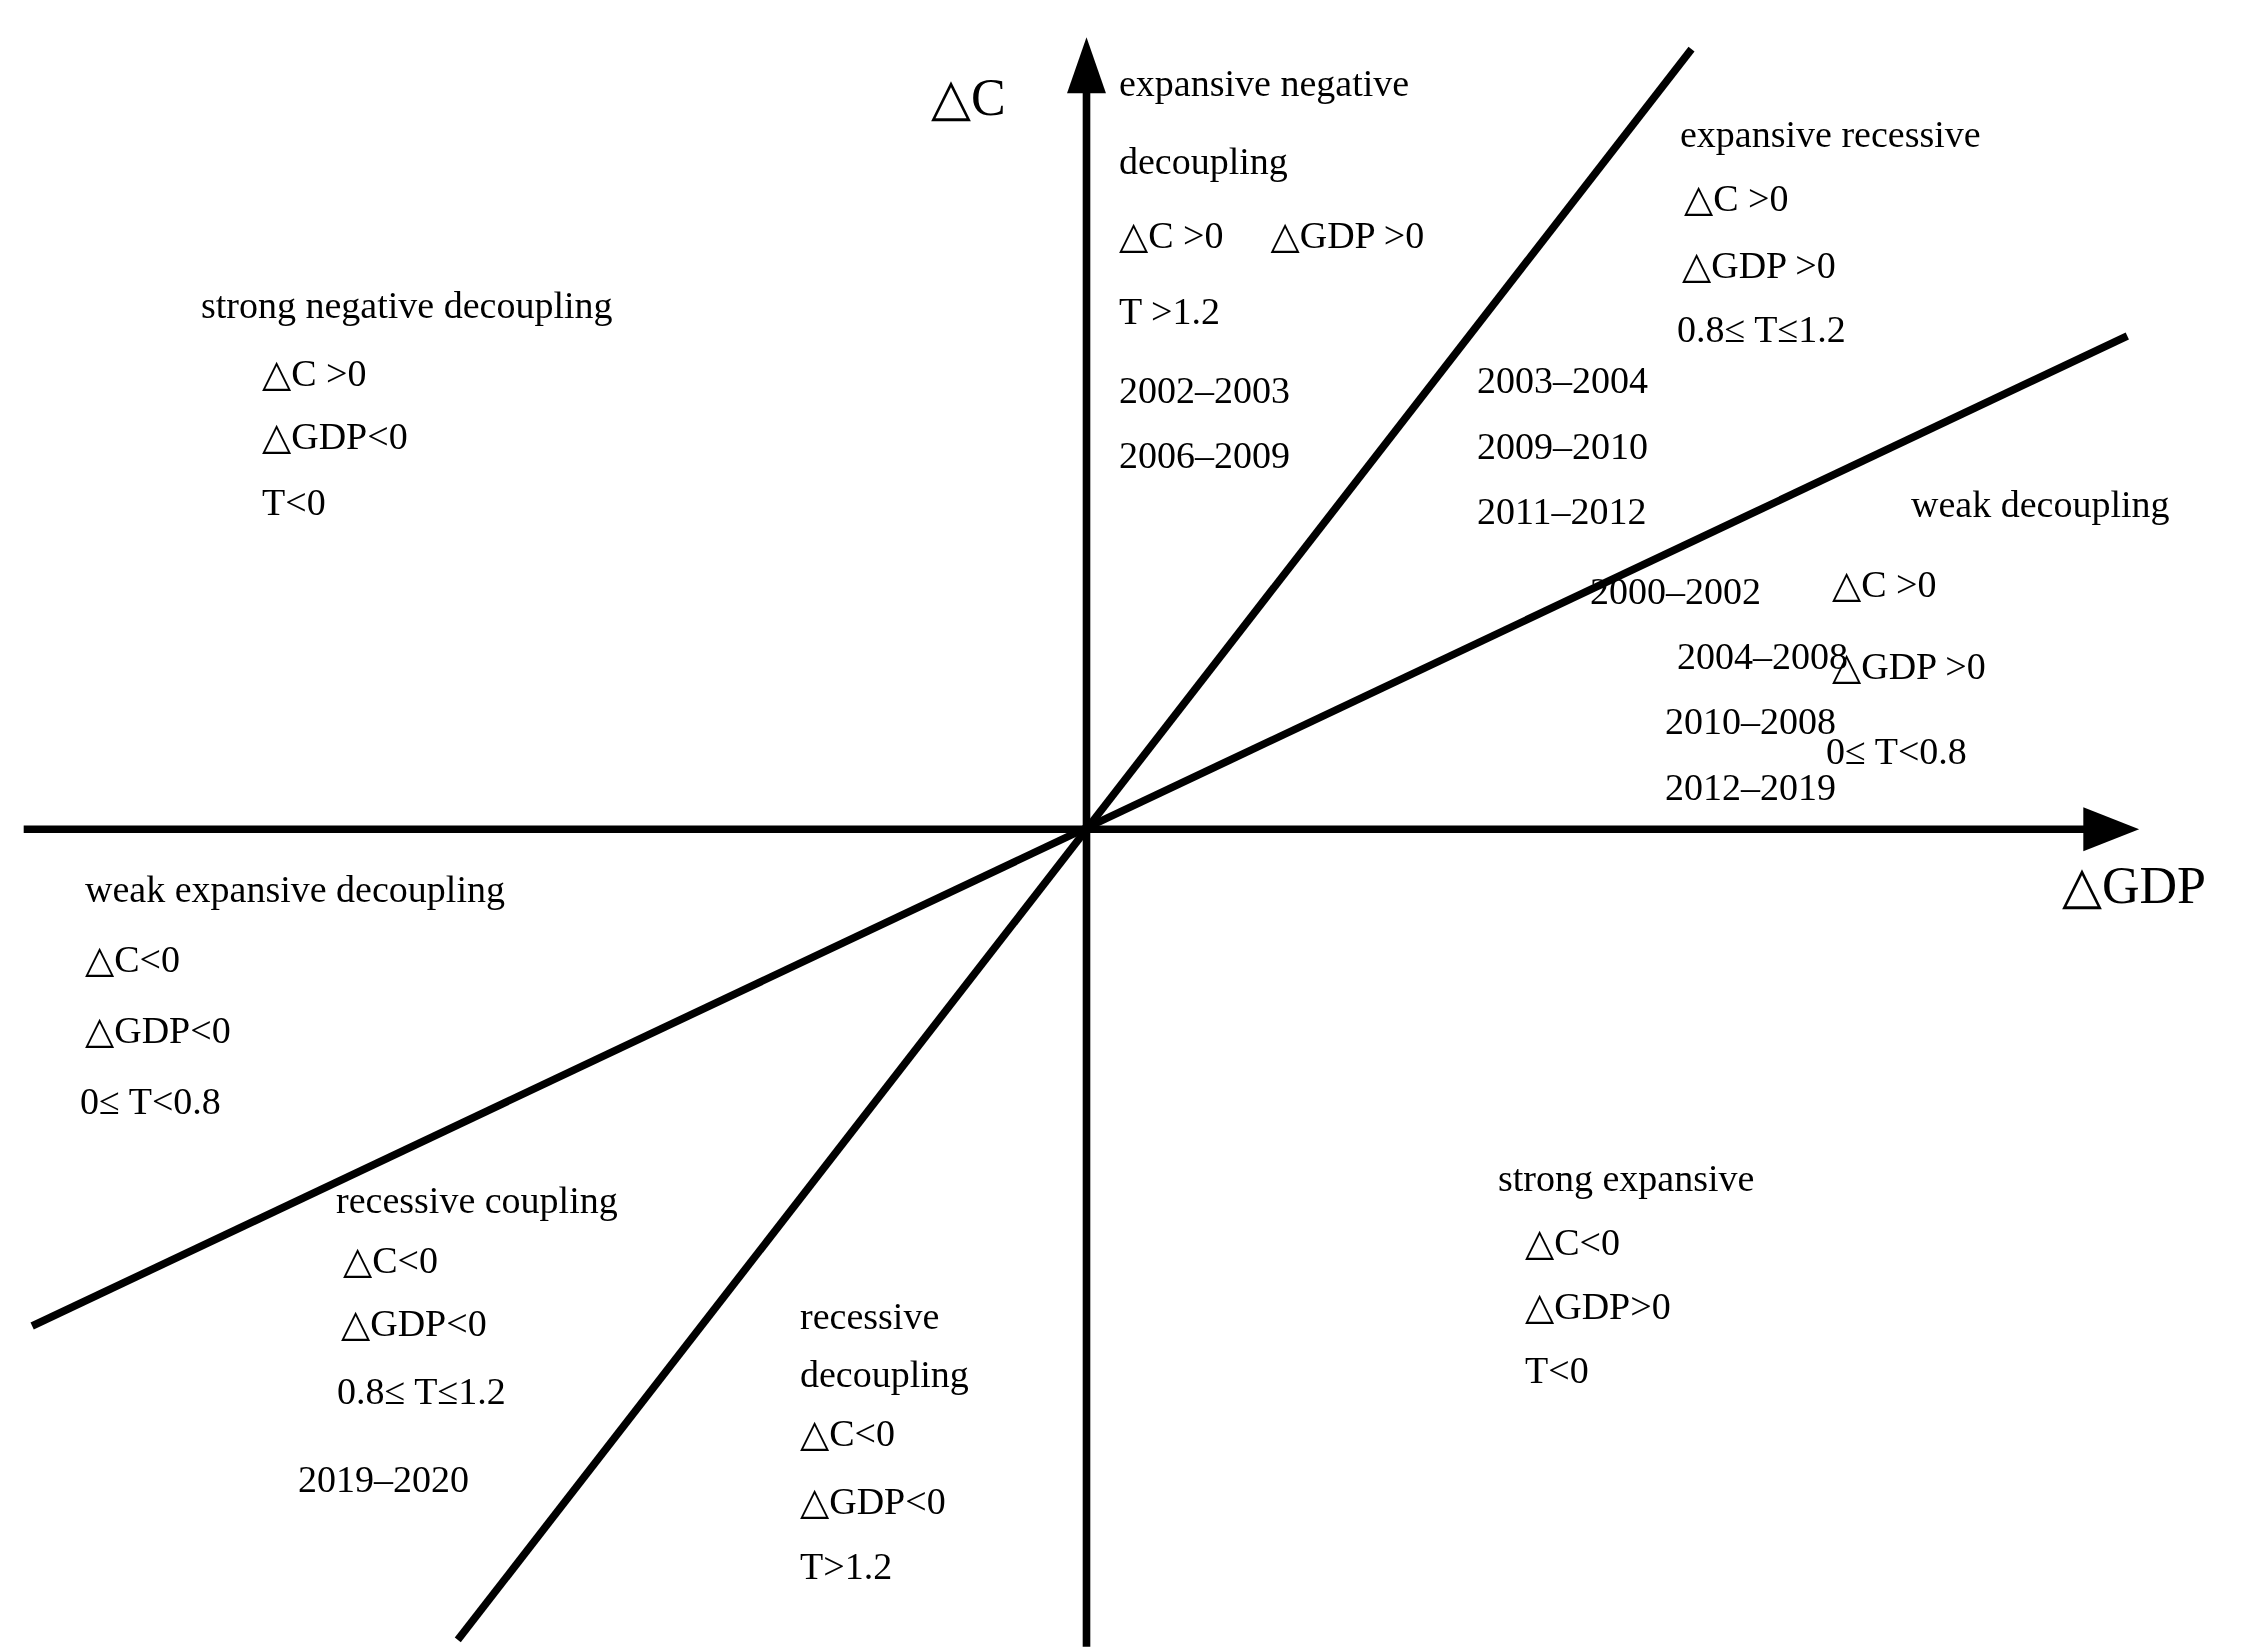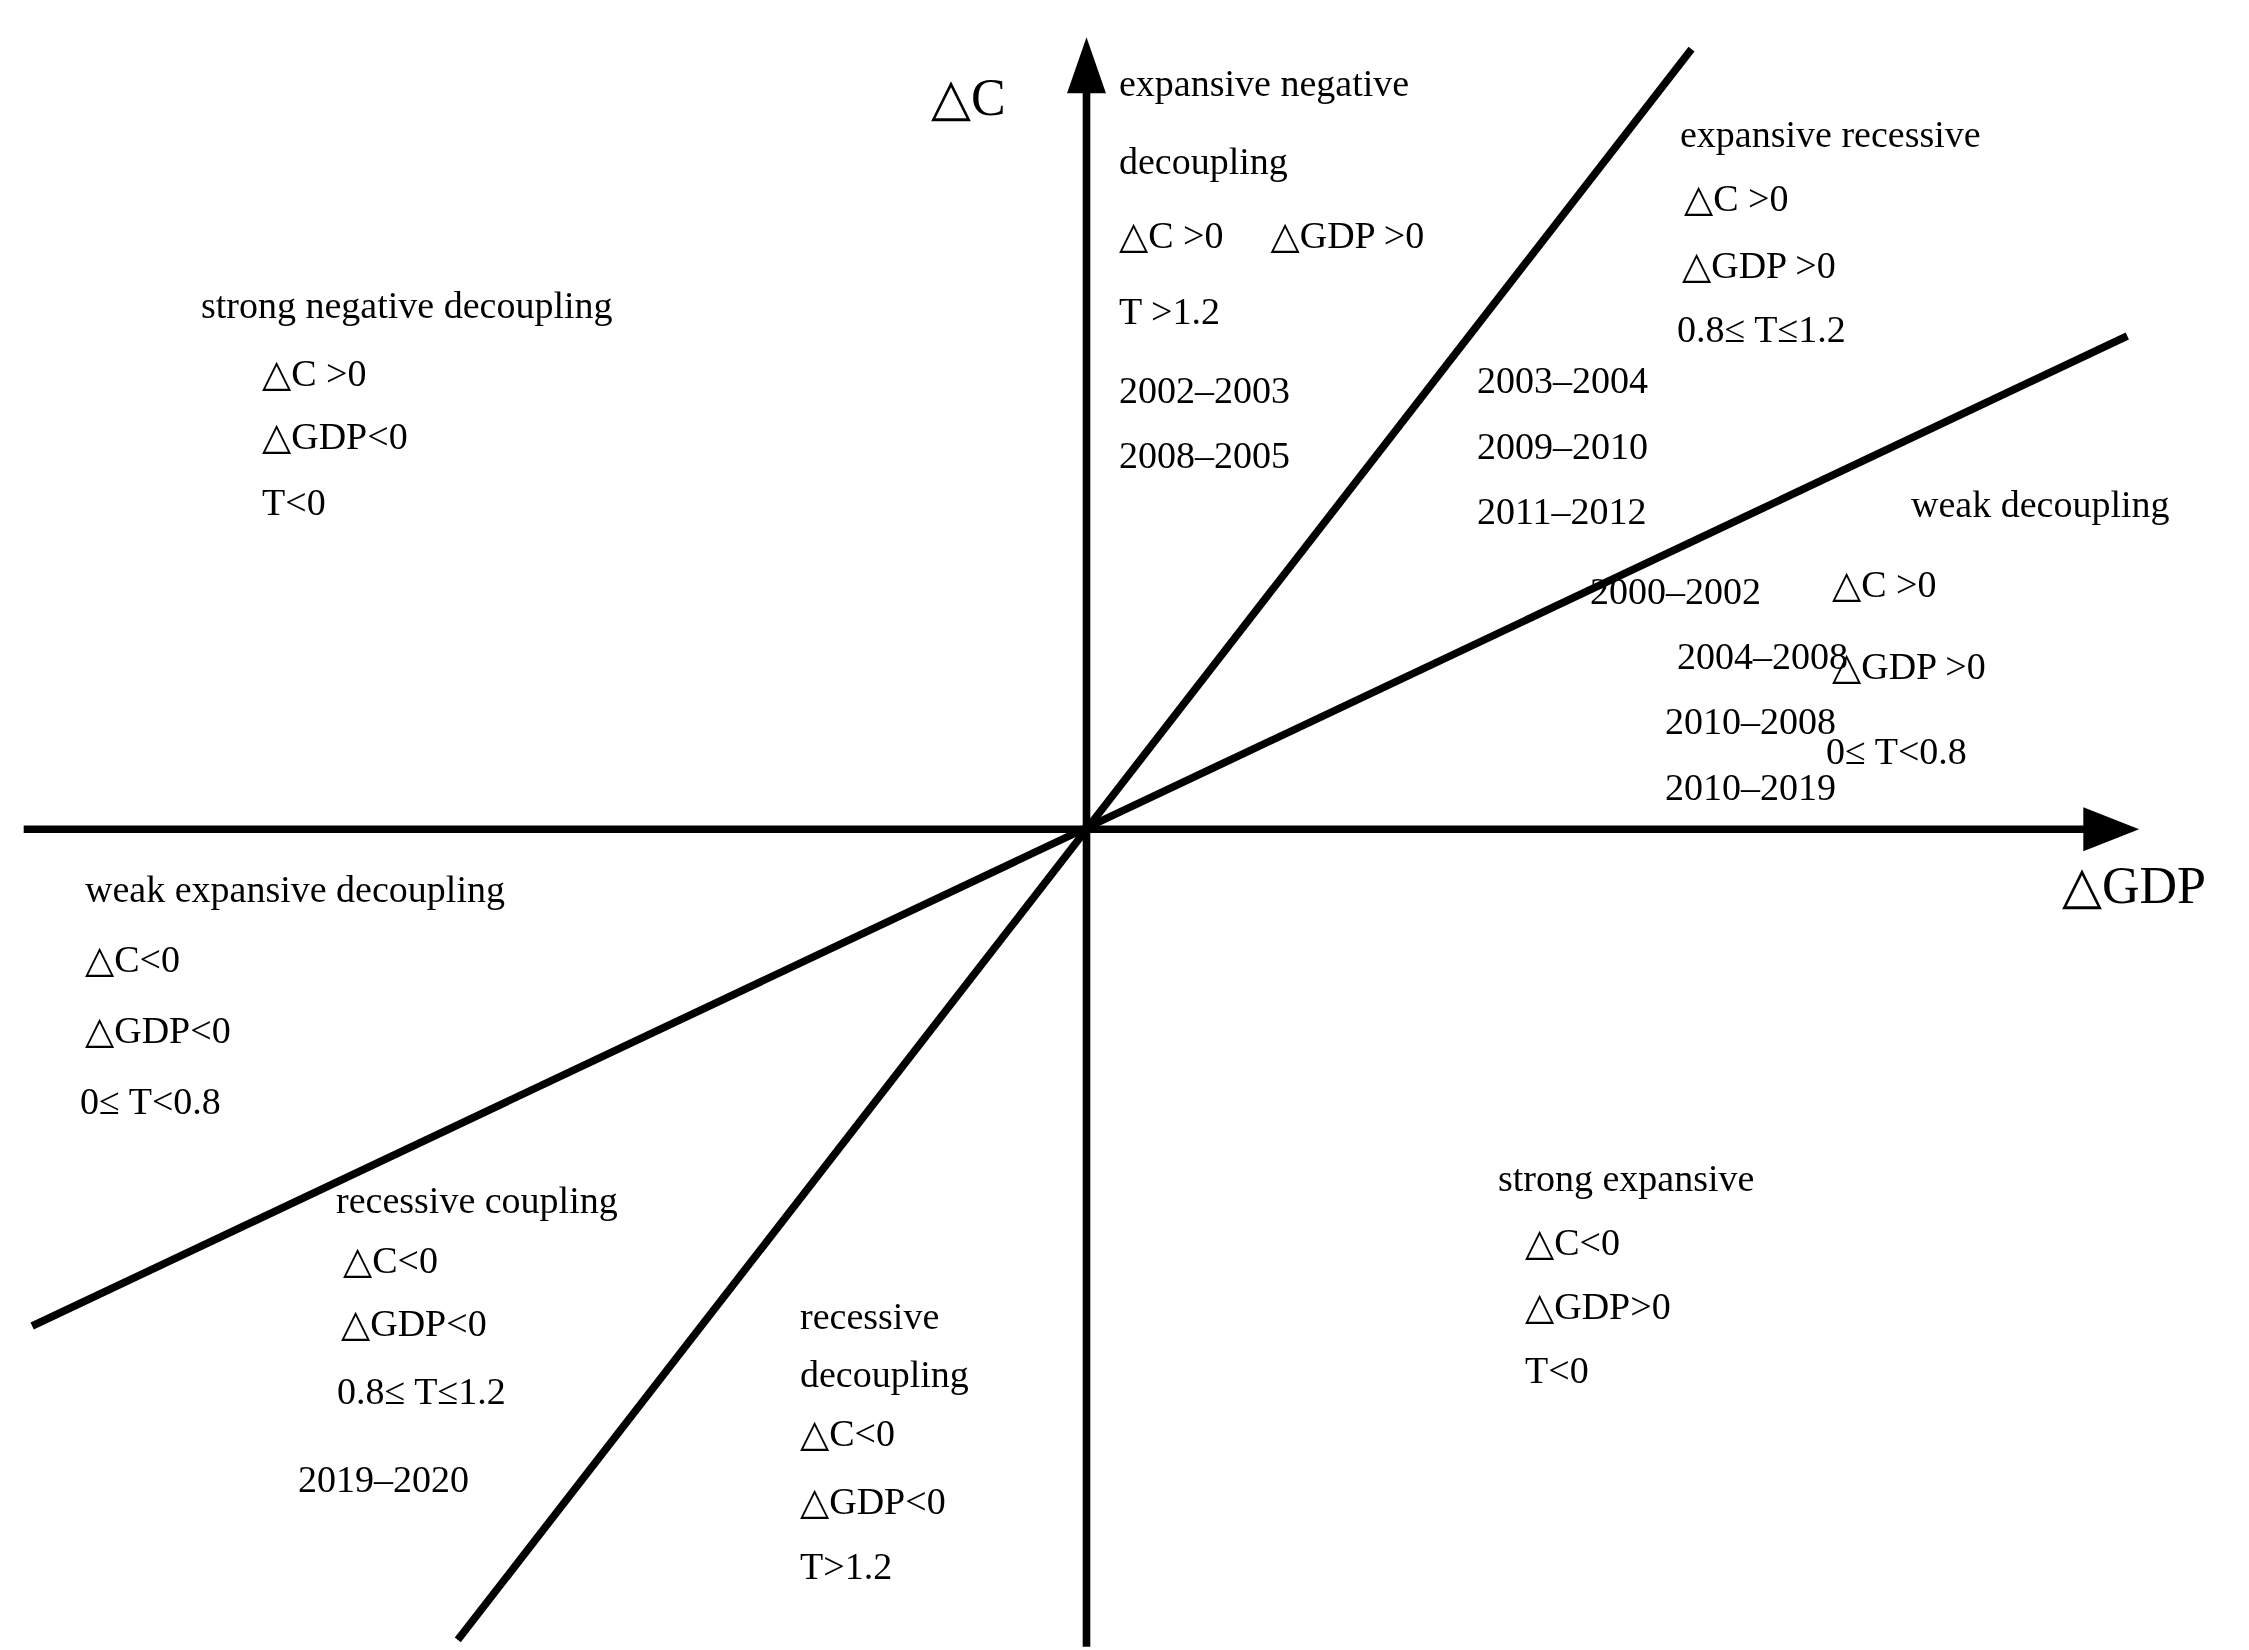--- a/index.html
+++ b/index.html
@@ -49,42 +49,42 @@
 
   <div class="t axis-label" style="left:931px; top:69px">△C</div>
   <div class="t axis-label" style="left:2062px; top:857px">△GDP</div>
 
   <div>
     <div class="t" style="left:1119px; top:63px">expansive negative</div>
     <div class="t" style="left:1119px; top:141px">decoupling</div>
     <div class="t cond-row" style="left:1119px; top:215px"><span>△C &gt;0</span><span class="gap"></span><span>△GDP &gt;0</span></div>
     <div class="t" style="left:1119px; top:291px">T &gt;1.2</div>
     <div class="t" style="left:1119px; top:370px">2002–2003</div>
-    <div class="t" style="left:1119px; top:435px">2008–2005</div>
+    <div class="t" style="left:1119px; top:435px">2006–2009</div>
   </div>
 
   <div>
     <div class="t" style="left:1680px; top:114px">expansive recessive</div>
     <div class="t" style="left:1684px; top:178px">△C &gt;0</div>
     <div class="t" style="left:1682px; top:245px">△GDP &gt;0</div>
     <div class="t" style="left:1677px; top:309px">0.8≤ T≤1.2</div>
     <div class="t" style="left:1477px; top:360px">2003–2004</div>
     <div class="t" style="left:1477px; top:426px">2009–2010</div>
     <div class="t" style="left:1477px; top:491px">2011–2012</div>
   </div>
 
   <div>
     <div class="t" style="left:1911px; top:484px">weak decoupling</div>
     <div class="t" style="left:1832px; top:564px">△C &gt;0</div>
     <div class="t" style="left:1832px; top:646px">△GDP &gt;0</div>
     <div class="t" style="left:1826px; top:731px">0≤ T&lt;0.8</div>
     <div class="t" style="left:1590px; top:571px">2000–2002</div>
     <div class="t" style="left:1677px; top:636px">2004–2008</div>
     <div class="t" style="left:1665px; top:701px">2010–2008</div>
-    <div class="t" style="left:1665px; top:767px">2010–2019</div>
+    <div class="t" style="left:1665px; top:767px">2012–2019</div>
   </div>
 
   <div>
     <div class="t" style="left:201px; top:285px">strong negative decoupling</div>
     <div class="t" style="left:262px; top:353px">△C &gt;0</div>
     <div class="t" style="left:262px; top:416px">△GDP&lt;0</div>
     <div class="t" style="left:262px; top:482px">T&lt;0</div>
   </div>
 
   <div>

